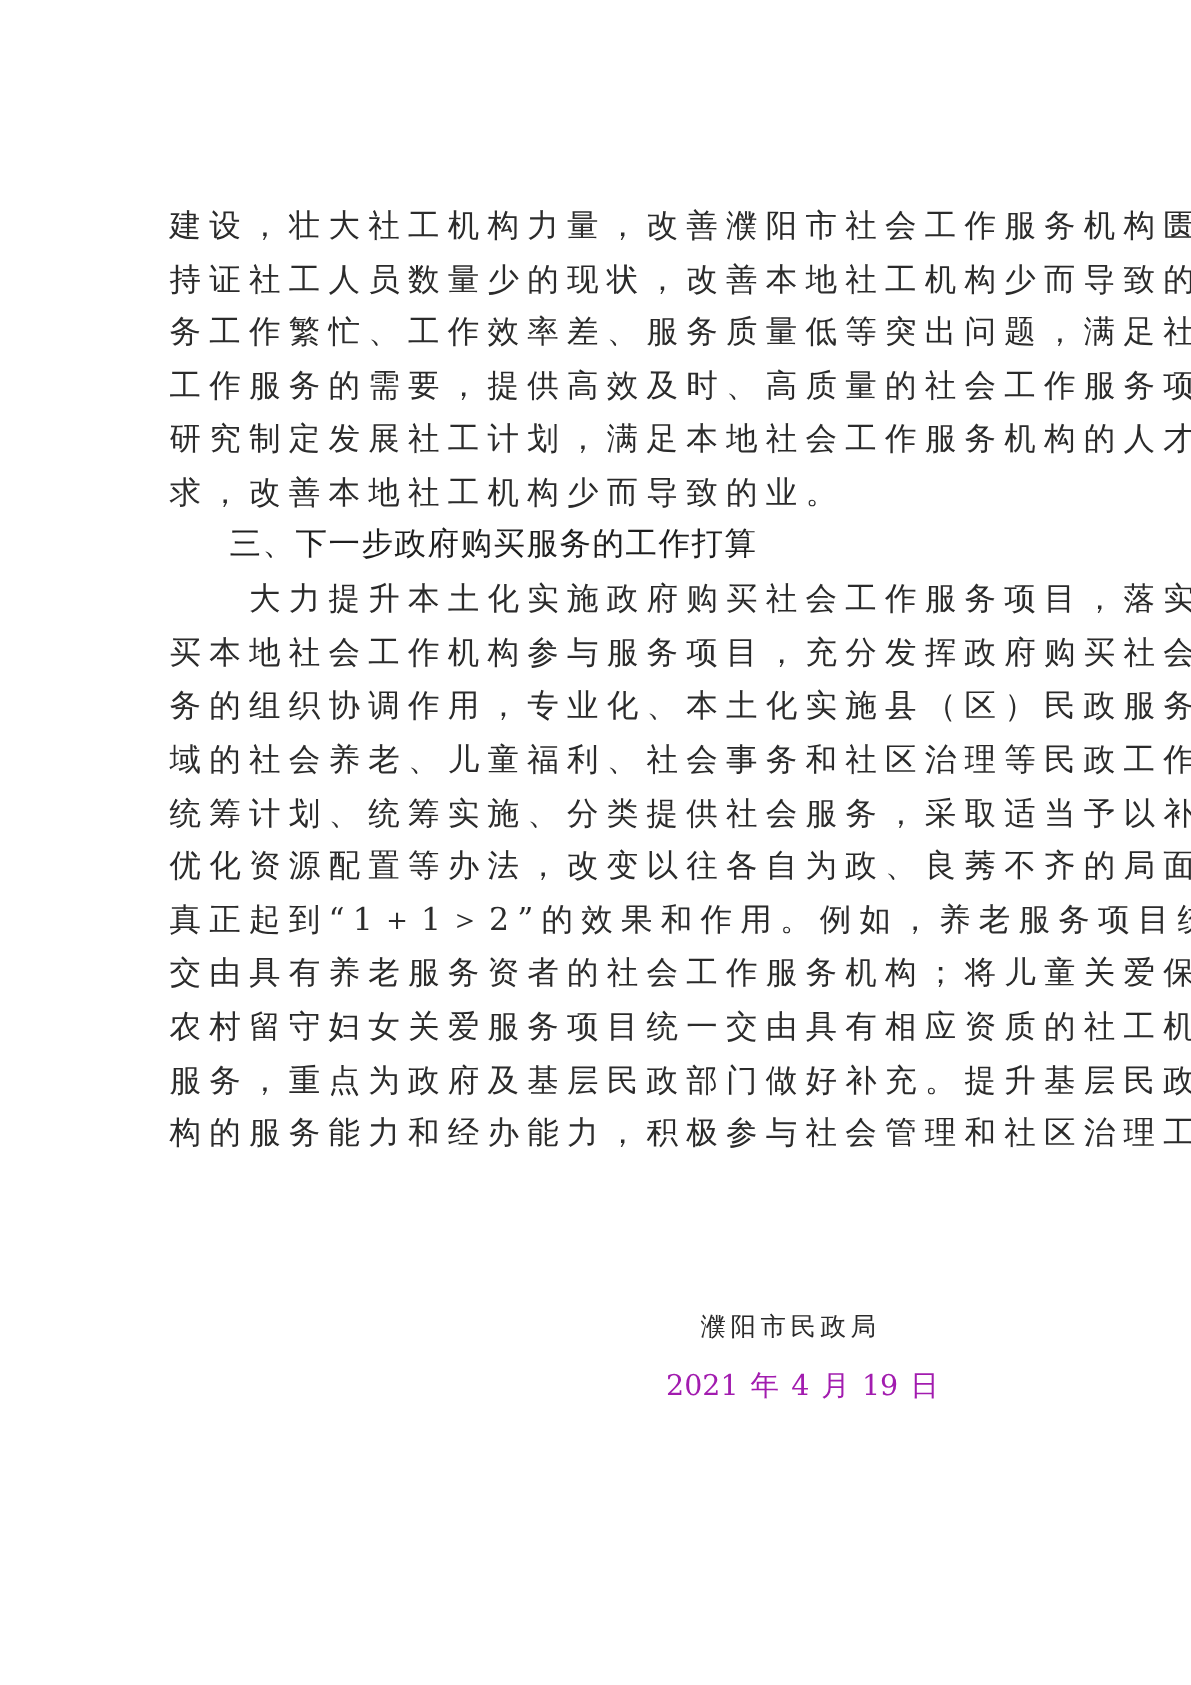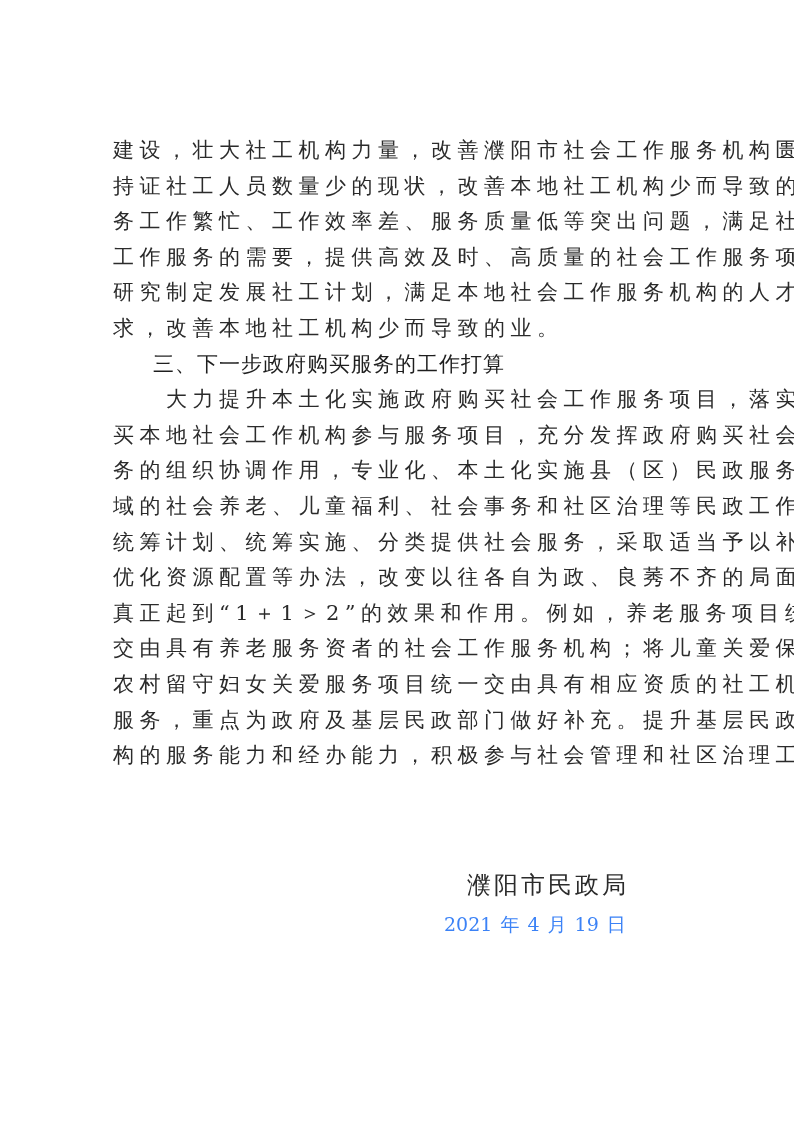--- a/index.html
+++ b/index.html
@@ -26,48 +26,48 @@
     line-height: 35.6px;
     font-size: 21px;
     letter-spacing: 5.5px;
     white-space: nowrap;
     color: #2b2b2b;
   }
   .line.indent {
     padding-left: 53px;
   }
   .heading {
-    font-family: Liberation Serif, serif;
+    font-family: Liberation Mono, monospace;
     font-size: 21px;
     letter-spacing: 1px;
     font-weight: normal;
     color: #1e1e1e;
     padding-left: 40px;
     height: 35.6px;
     line-height: 35.6px;
     white-space: nowrap;
   }
   .signature {
     position: absolute;
     left: 467px;
     top: 872px;
-    font-size: 24px;
+    font-size: 17px;
     letter-spacing: 3px;
     line-height: 26px;
     color: #2b2b2b;
     white-space: nowrap;
     text-align: center;
   }
   .date {
     position: absolute;
     left: 444px;
     top: 911px;
     font-size: 19px;
     line-height: 26px;
-    color: #3b82f6;
+    color: #a21caf;
     white-space: nowrap;
     word-spacing: 2px;
   }
 </style>
 </head>
 <body>
 
 <div class="page">
   <div>
     <div class="line">建设，壮大社工机构力量，改善濮阳市社会工作服务机构匮乏，</div>

